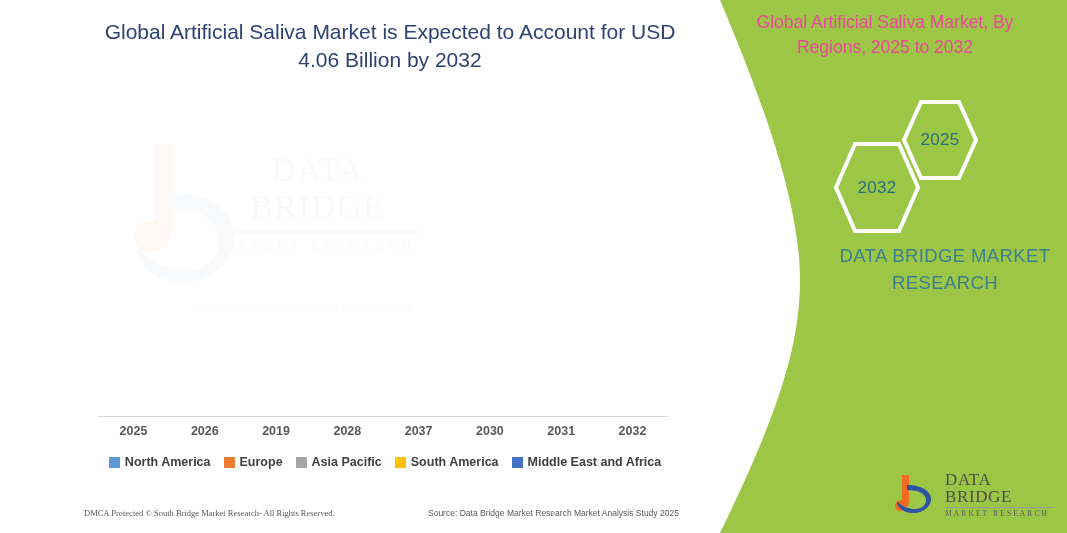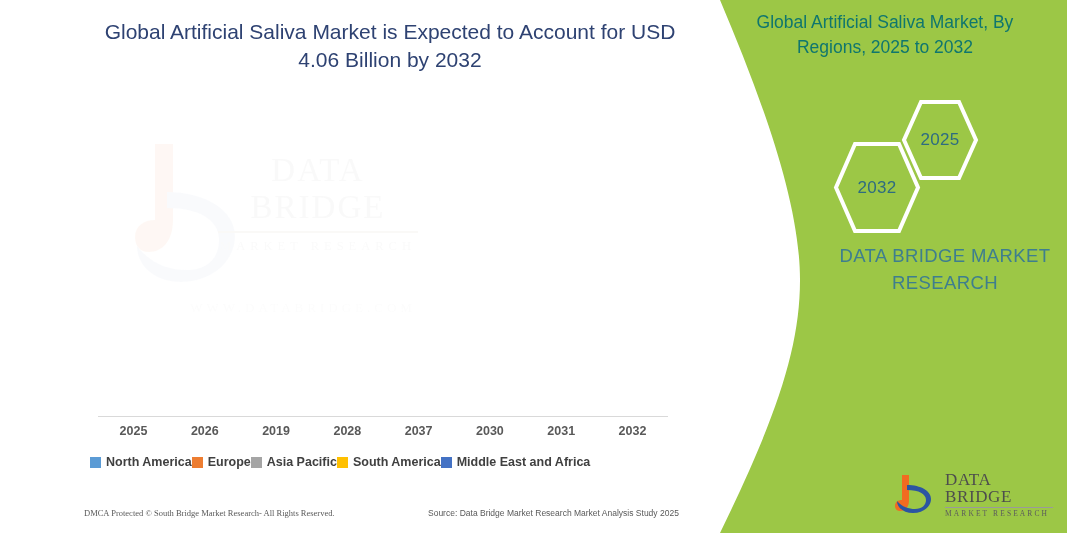--- a/index.html
+++ b/index.html
@@ -28,21 +28,21 @@
     background: #9CC746;
     -webkit-clip-path: path("M 120 0 L 387 0 L 387 533 L 40 533 C 95 420 120 350 120 280 C 120 200 80 95 40 0 Z");
     clip-path: path("M 120 0 L 387 0 L 387 533 L 40 533 C 95 420 120 350 120 280 C 120 200 80 95 40 0 Z");
   }
   .panel-title {
     position: absolute;
     top: 10px;
     left: 720px;
     width: 330px;
     text-align: center;
-    color: #0f766e;
+    color: #ec4899;
     font-size: 17.5px;
     line-height: 25px;
     font-weight: 400;
   }
 
   
   .hex {
     position: absolute;
     display: flex;
     align-items: center;
@@ -199,22 +199,23 @@
     font-size: 12.5px;
     font-weight: bold;
   }
 
   .legend {
     position: absolute;
     left: 90px;
     top: 455px;
     width: 590px;
     display: flex;
-    justify-content: flex-start;
+    justify-content: center;
     align-items: center;
+    gap: 13px;
   }
   .legend-item { display: flex; align-items: center; gap: 5px; }
   .legend-swatch { width: 11px; height: 11px; }
   .legend-label {
     color: #404040;
     font-size: 12.5px;
     font-weight: bold;
     white-space: nowrap;
   }
 

